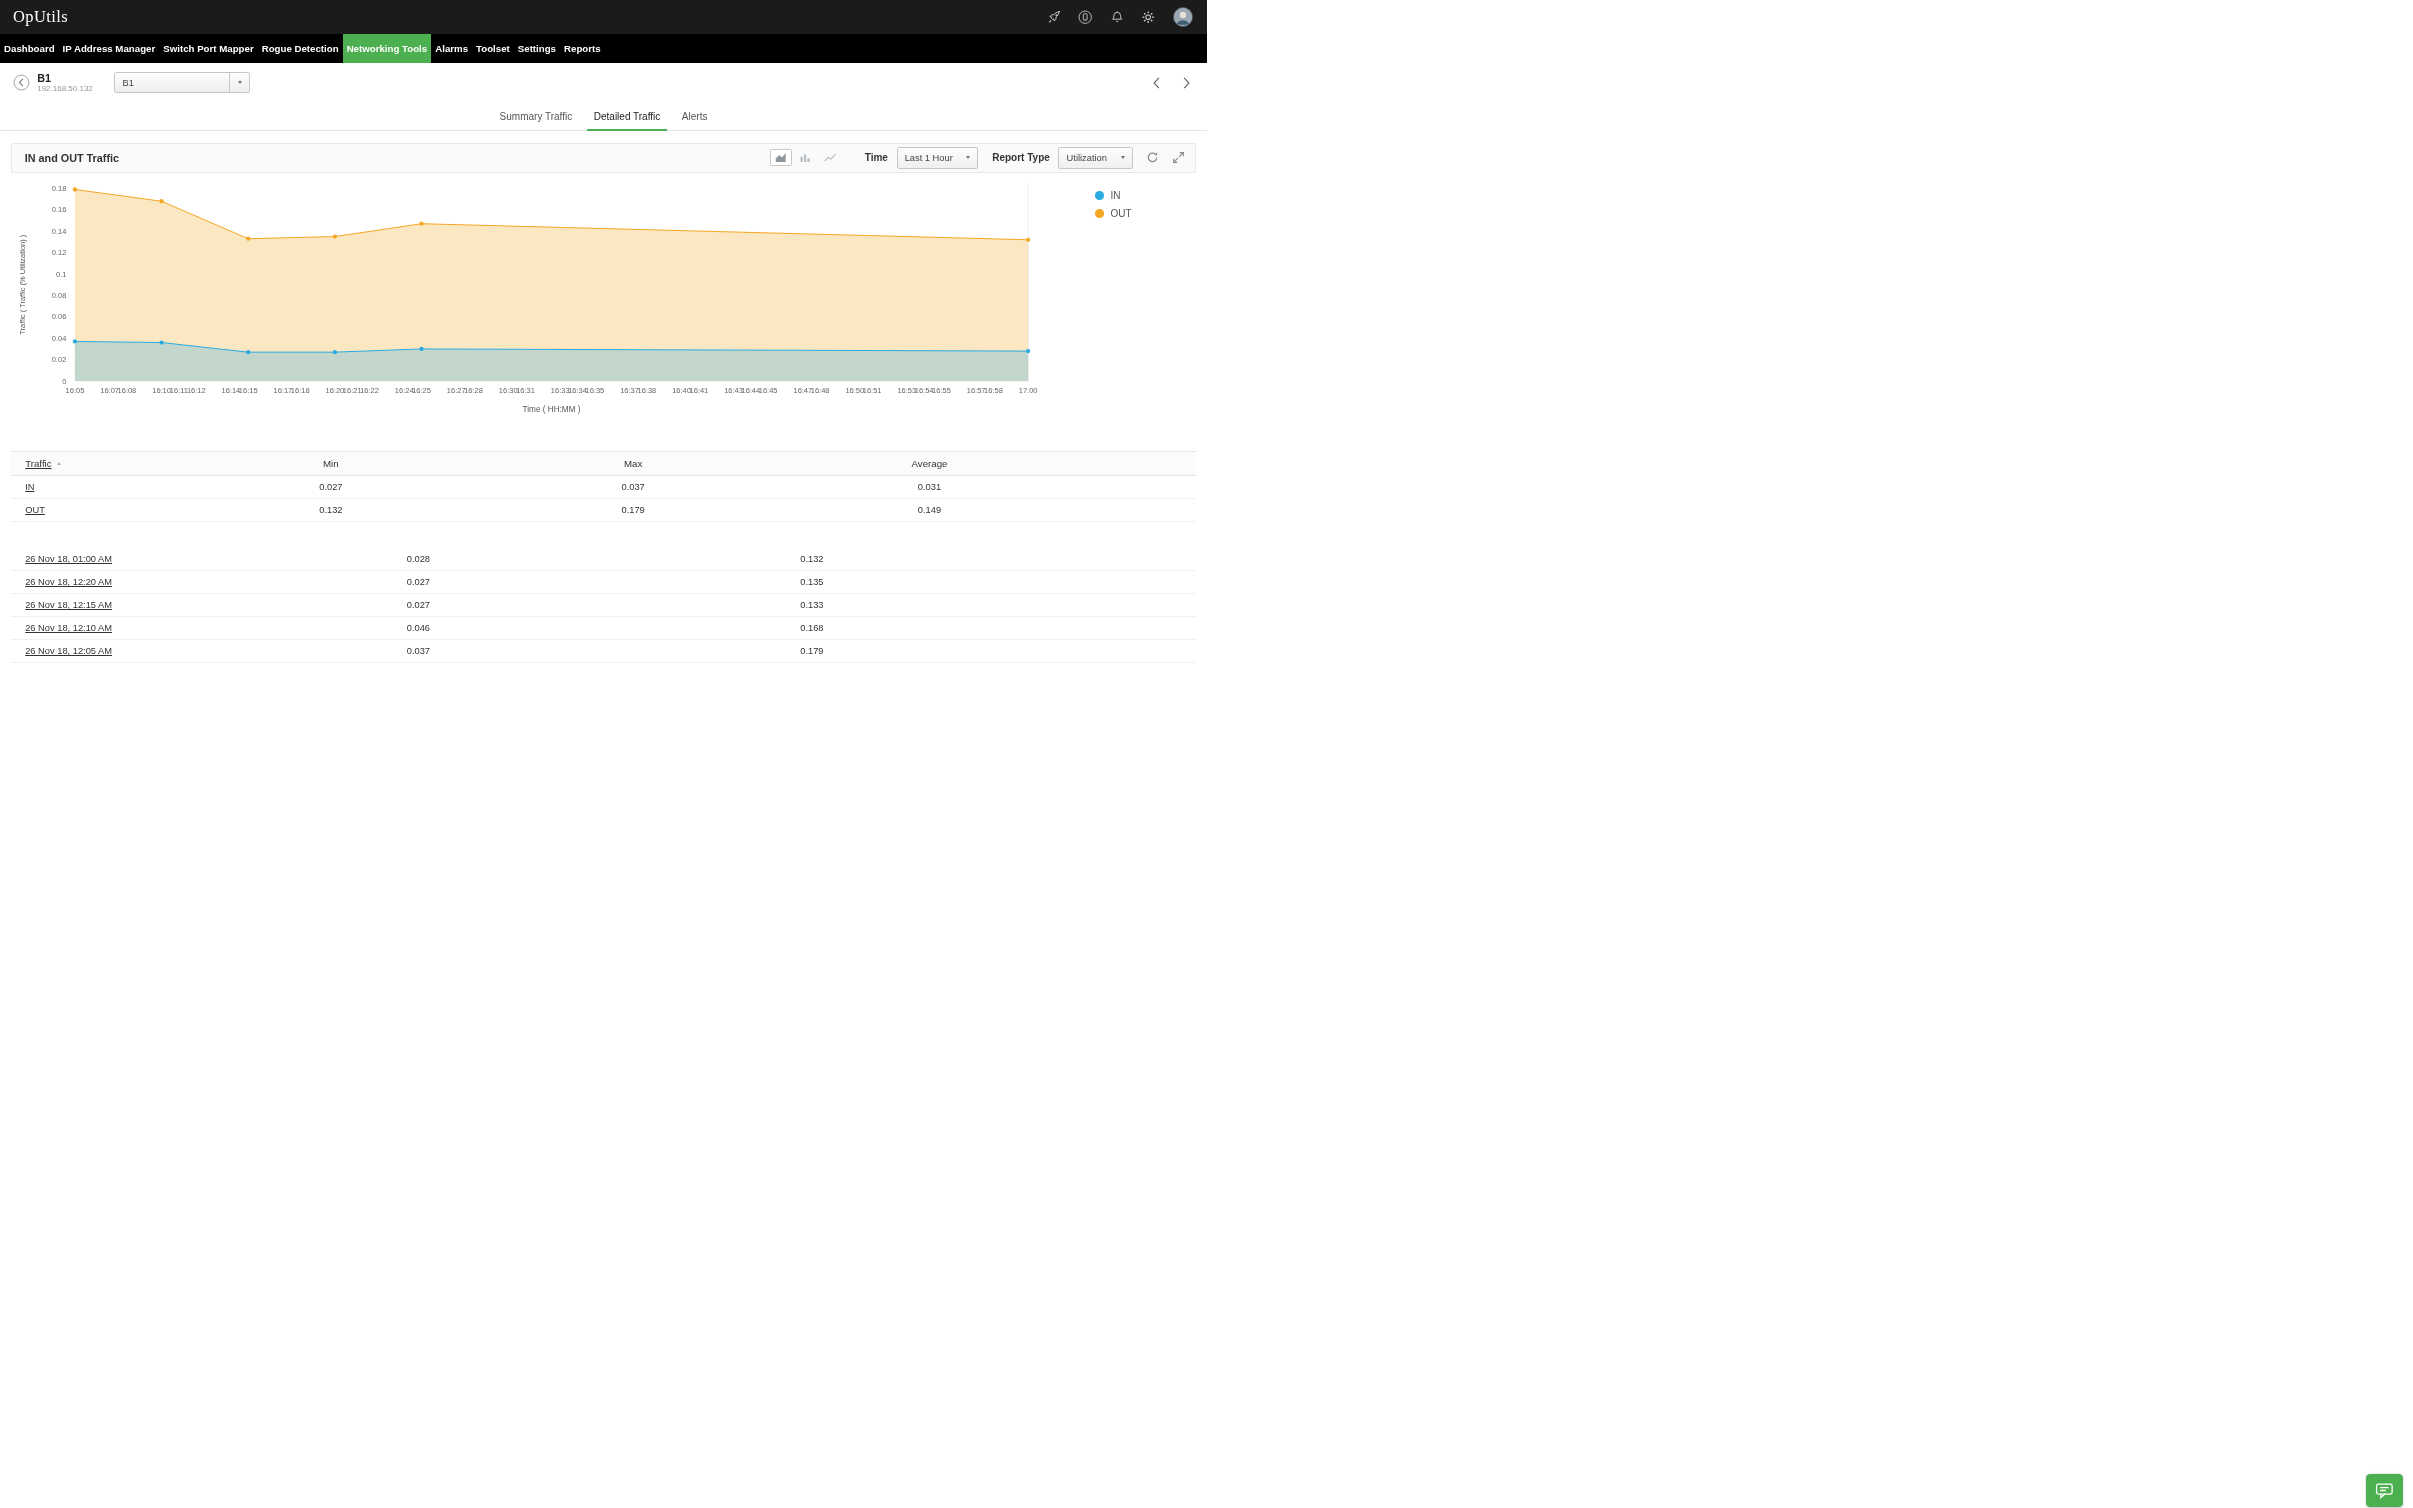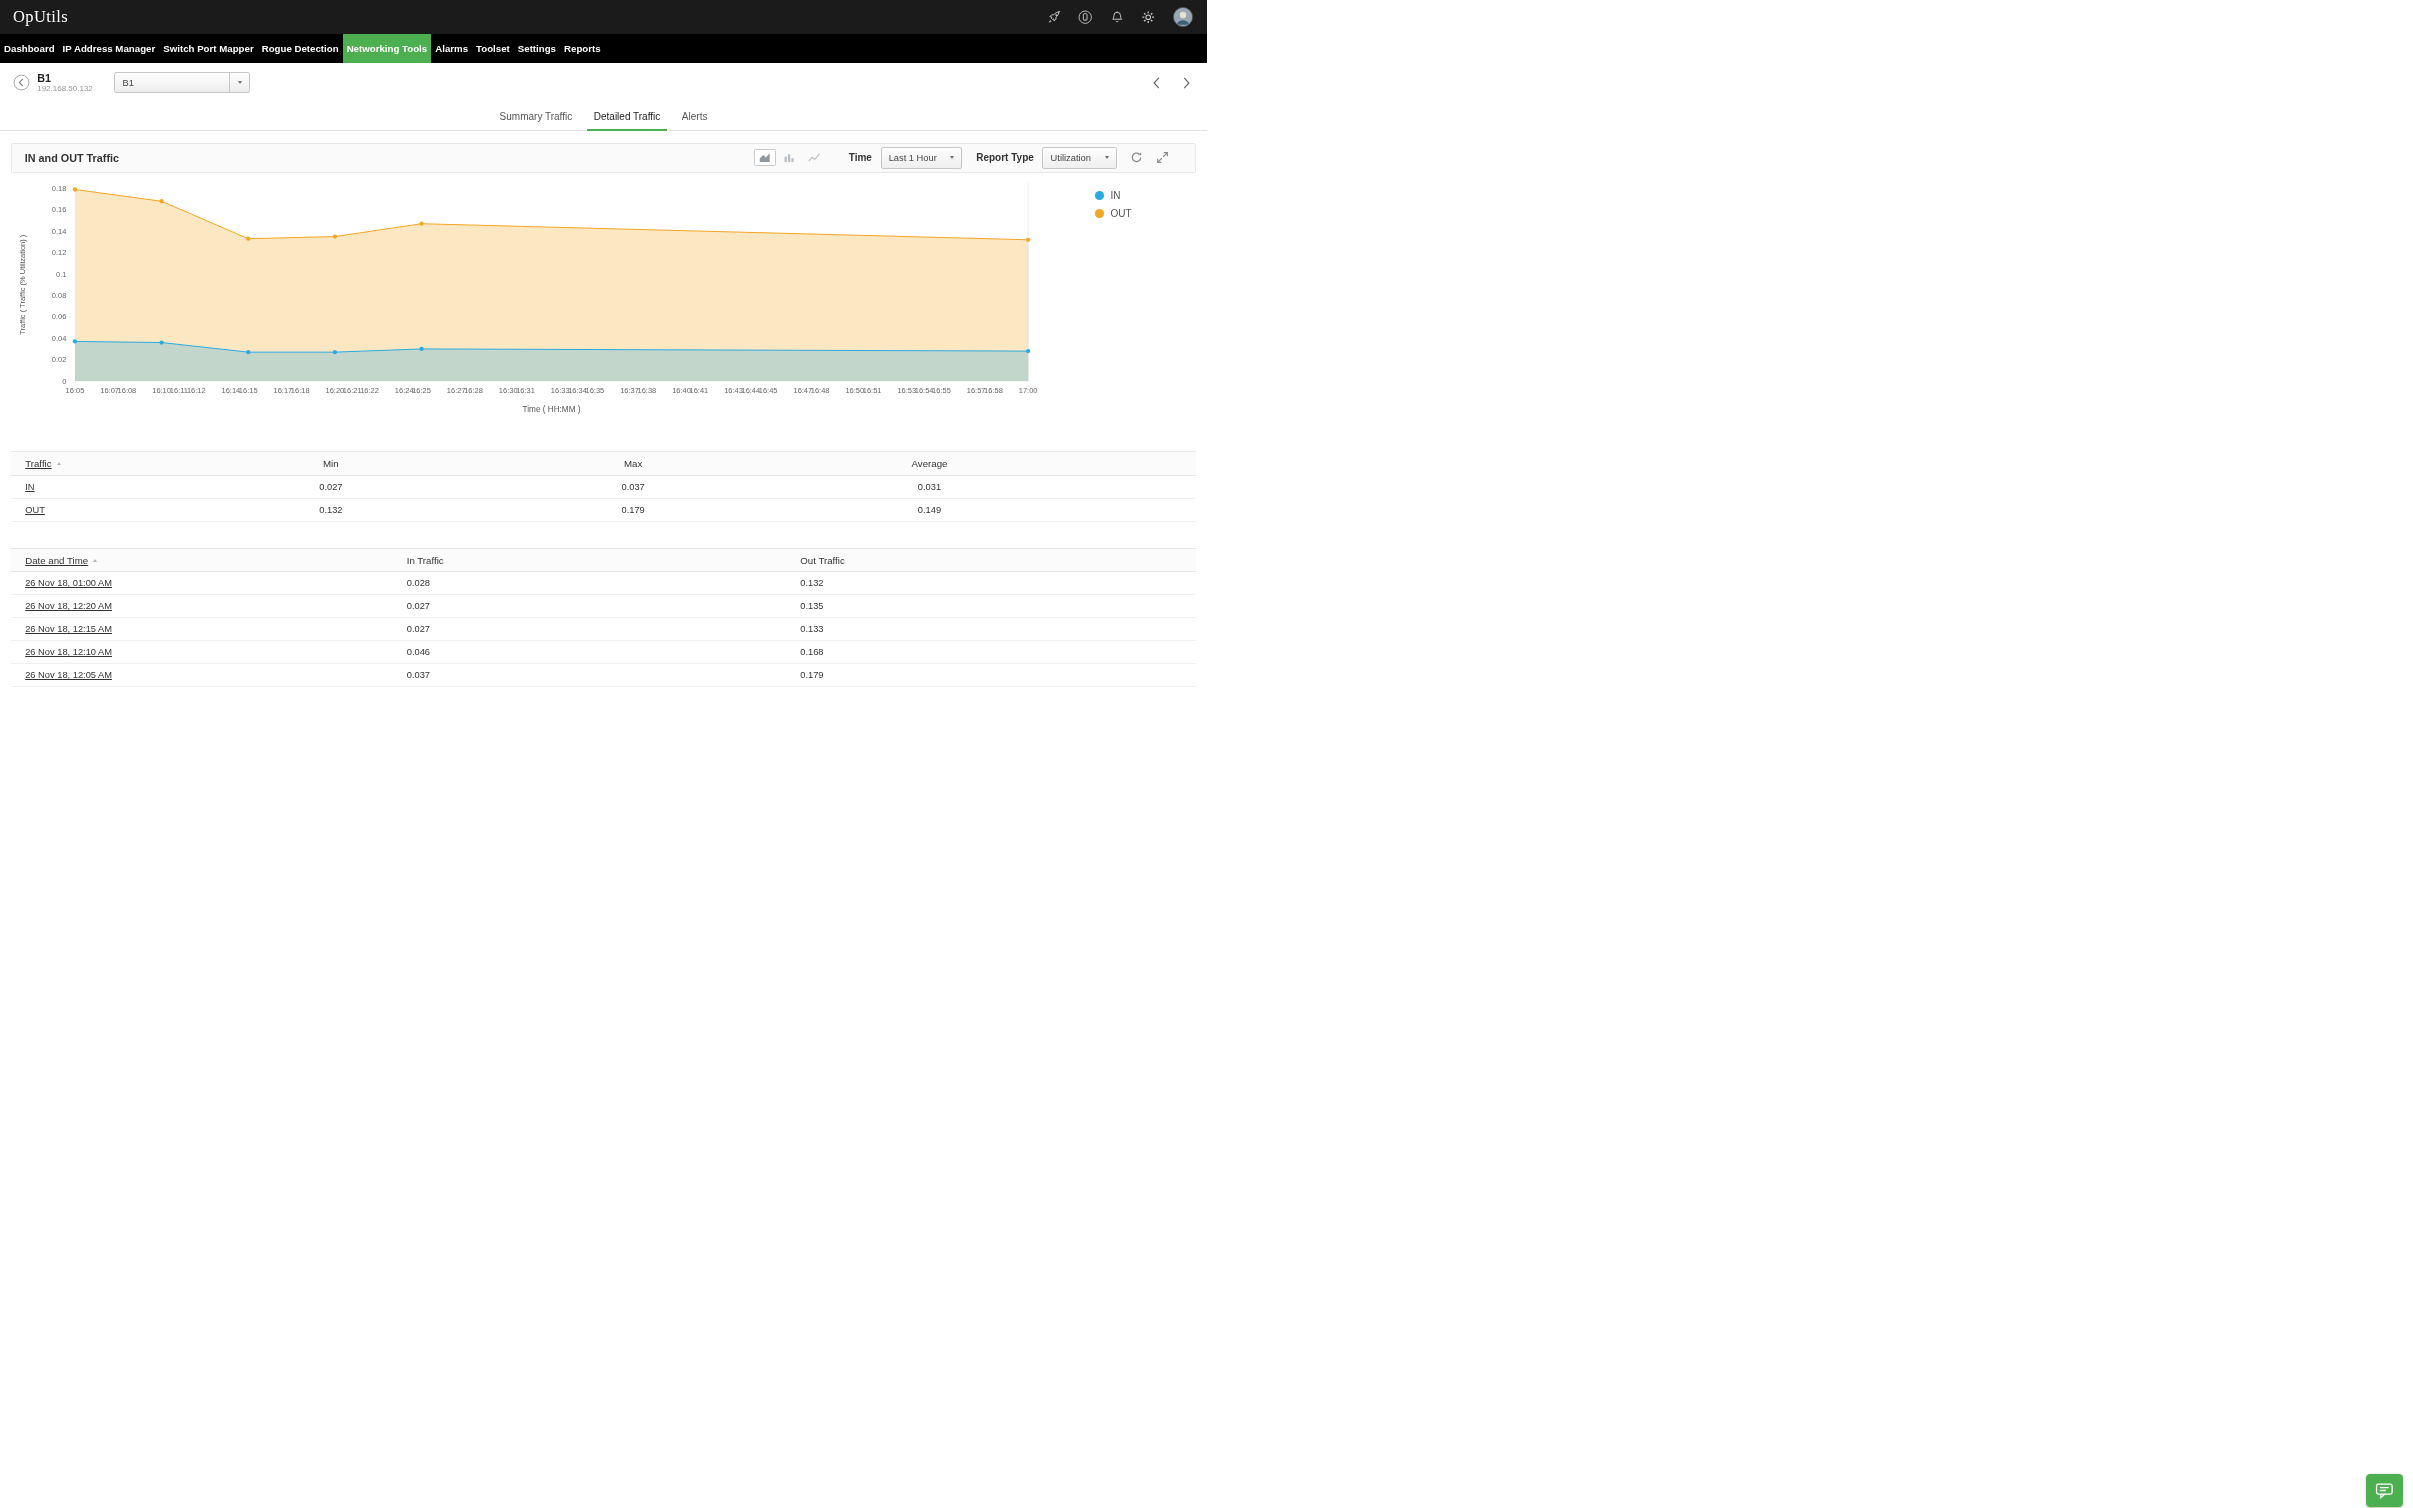--- a/index.html
+++ b/index.html
@@ -35,21 +35,21 @@
   .pager .pg { width:16px; height:16px; display:inline-flex; cursor:pointer; }
   .pager svg { width:100%; height:100%; }
 
   
   .tabbar { display:flex; justify-content:center; gap:7.2px; border-bottom:0.7px solid #e3e3e3; background:#fff; }
   .tab { padding:9.3px 7.2px 6.5px; font-size:10px; color:#555; cursor:pointer; border-bottom:2.2px solid transparent; margin-bottom:-0.7px; }
   .tab.active { color:#222; border-bottom-color:var(--accent); }
 
   
   .panel { margin:11.5px 10.8px 0; }
-  .panel-header { height:30px; background:#fafafa; border:0.7px solid #e7e7e7; border-radius:1.4px; display:flex; align-items:center; padding:0 26px 0 13px; }
+  .panel-header { height:30px; background:#fafafa; border:0.7px solid #e7e7e7; border-radius:1.4px; display:flex; align-items:center; padding:0 10px 0 13px; }
   .panel-title { font-size:10.8px; font-weight:bold; color:#333; }
   .panel-controls { margin-left:auto; display:flex; align-items:center; gap:8.6px; }
   .chart-type-group { display:flex; align-items:center; gap:2.9px; margin-right:10px; }
   .ct-icon { width:21.5px; height:17px; display:inline-flex; align-items:center; justify-content:center; cursor:pointer; border:0.7px solid transparent; border-radius:1.4px; }
   .ct-icon.selected { border-color:#c9c9c9; background:#fff; }
   .ct-icon svg { width:12.2px; height:10.8px; }
   .ctl-label { font-size:10px; font-weight:bold; color:#333; margin-left:5.7px; }
   .dropdown { display:flex; height:22px; border:0.7px solid #c6c6c6; border-radius:2.2px; background:linear-gradient(#fdfdfd,#efefef); cursor:pointer; }
   .dropdown .dd-value { display:flex; align-items:center; padding:0 7.2px; font-size:9.3px; color:#444; white-space:nowrap; }
   .dropdown .dd-arrow-box { width:17px; border-left:none; }
@@ -341,28 +341,20 @@
       <div class="grid-row summary-grid">
         <div class="cell left">OUT</div>
         <div class="cell center">0.132</div>
         <div class="cell center">0.179</div>
         <div class="cell center">0.149</div>
       </div>
     </div>
 </div>
 
 <div class="tbl detail">
-  <div class="grid-header detail-grid">
-    <div class="cell left sortable">
-      <span>Date and Time</span>
-      <i class="sort-caret"></i>
-    </div>
-    <div class="cell">In Traffic</div>
-    <div class="cell">Out Traffic</div>
-  </div>
   <div id="detail-rows">
       <div class="grid-row detail-grid">
         <div class="cell left">26 Nov 18, 01:00 AM</div>
         <div class="cell">0.028</div>
         <div class="cell">0.132</div>
       </div>
       <div class="grid-row detail-grid">
         <div class="cell left">26 Nov 18, 12:20 AM</div>
         <div class="cell">0.027</div>
         <div class="cell">0.135</div>

